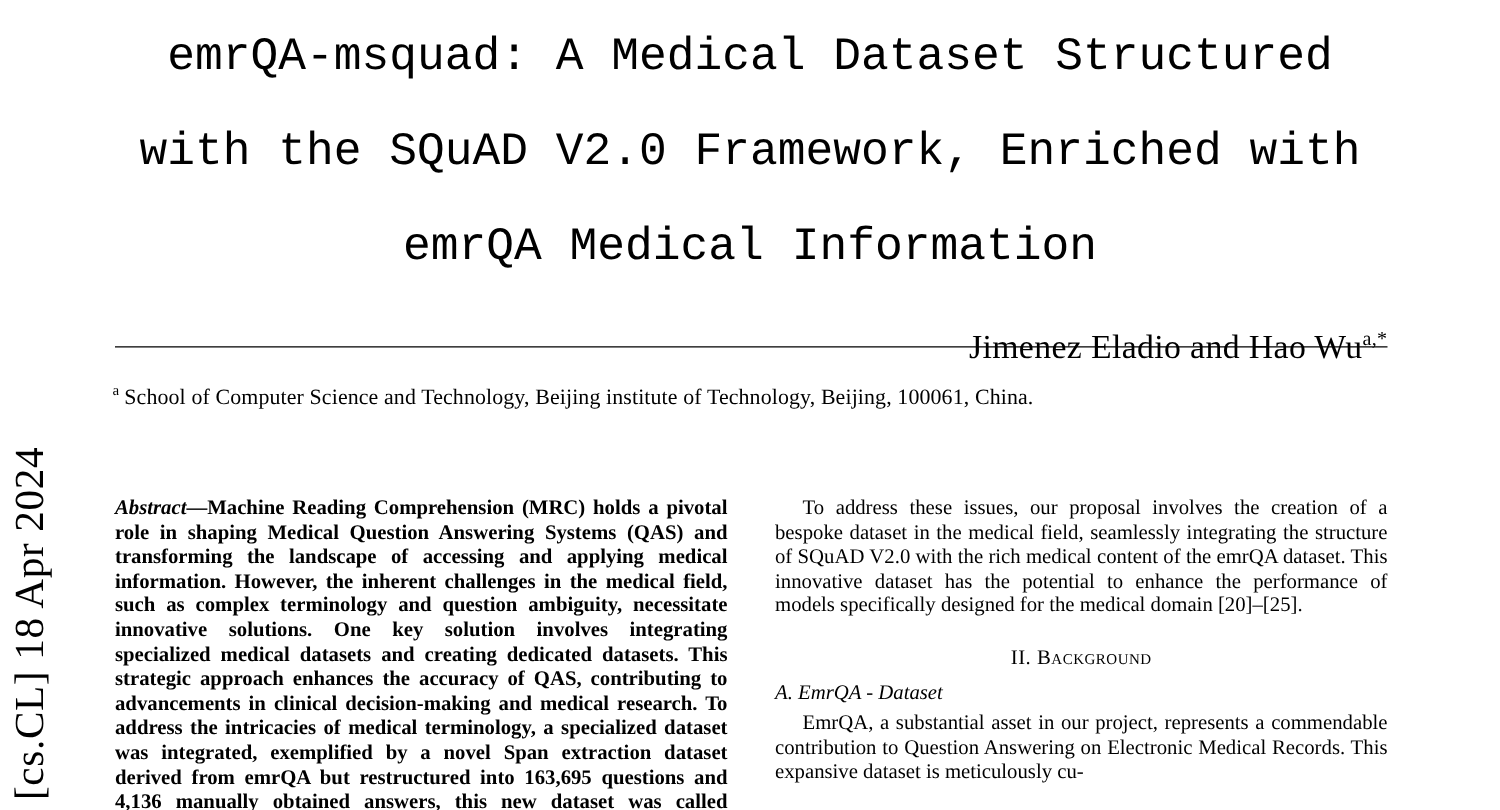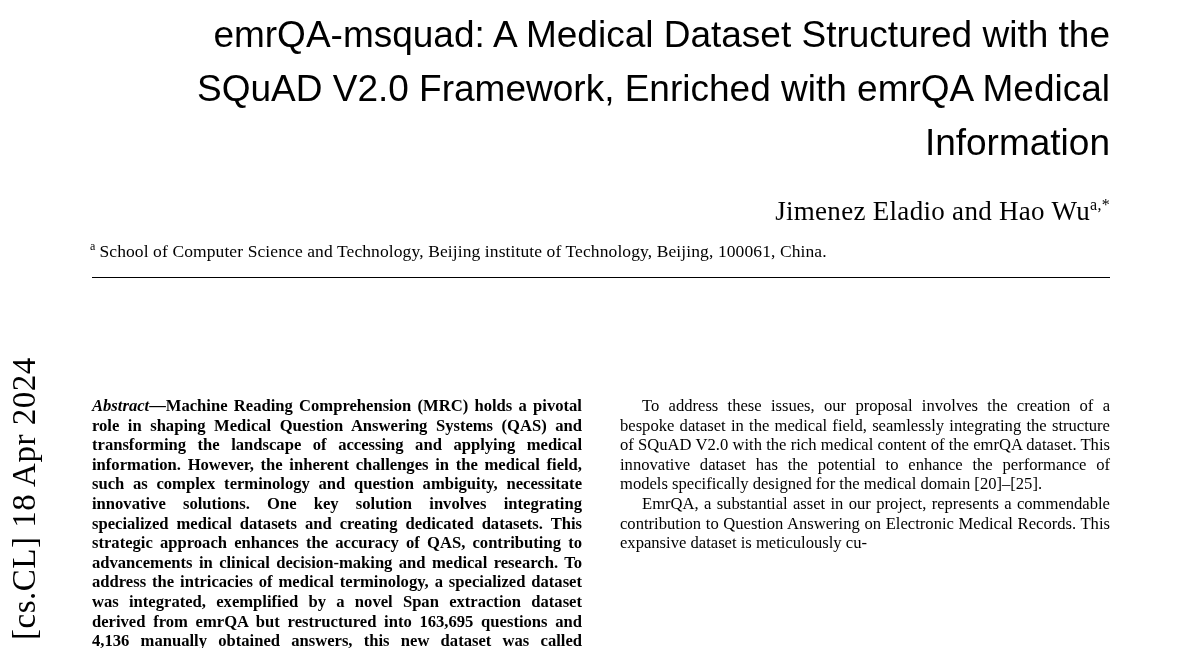--- a/index.html
+++ b/index.html
@@ -43,24 +43,24 @@
   }
 
   
   .titleblock {
     position: absolute;
     left: 90px;
     top: 0px;
     width: 1020px;
   }
   .paper-title {
-    font-family: Liberation Sans, sans-serif;
+    font-family: Liberation Mono, monospace;
     font-size: 37px;
-    line-height: 54px;
-    text-align: right;
+    line-height: 76px;
+    text-align: center;
     font-weight: normal;
     margin: 8px 0 0 0;
     letter-spacing: 0px;
   }
   .authors {
     text-align: right;
     font-size: 27px;
     margin-top: 26px;
     letter-spacing: 0.3px;
   }
@@ -160,20 +160,25 @@
 
   <div class="columns">
 
     <div class="col left">
       <p class="abstract-text"><span class="abstract-lead">Abstract</span><span>—</span><span>Machine Reading Comprehension (MRC) holds a pivotal role in shaping Medical Question Answering Systems (QAS) and transforming the landscape of accessing and applying medical information. However, the inherent challenges in the medical field, such as complex terminology and question ambiguity, necessitate innovative solutions. One key solution involves integrating specialized medical datasets and creating dedicated datasets. This strategic approach enhances the accuracy of QAS, contributing to advancements in clinical decision-making and medical research. To address the intricacies of medical terminology, a specialized dataset was integrated, exemplified by a novel Span extraction dataset derived from emrQA but restructured into 163,695 questions and 4,136 manually obtained answers, this new dataset was called emrQA-msquad dataset. Additionally, for ambiguous questions, a dedicated medical dataset for the</span></p>
     </div>
 
     <div class="col right">
       <p>To address these issues, our proposal involves the creation of a bespoke dataset in the medical field, seamlessly integrating the structure of SQuAD V2.0 with the rich medical content of the emrQA dataset. This innovative dataset has the potential to enhance the performance of models specifically designed for the medical domain [20]–[25].</p>
 
+      <div class="section-head">
+        <span>II.</span>
+        <span class="smallcaps">Background</span>
+      </div>
 
+      <div class="subsection-head">A.  EmrQA - Dataset</div>
 
       <p>EmrQA, a substantial asset in our project, represents a commendable contribution to Question Answering on Electronic Medical Records. This expansive dataset is meticulously cu-</p>
     </div>
 
   </div>
 
 </div>
 
 </body></html>

